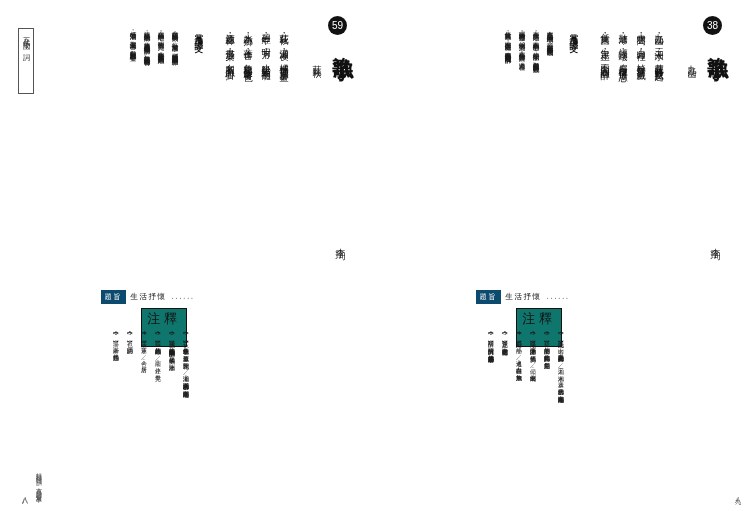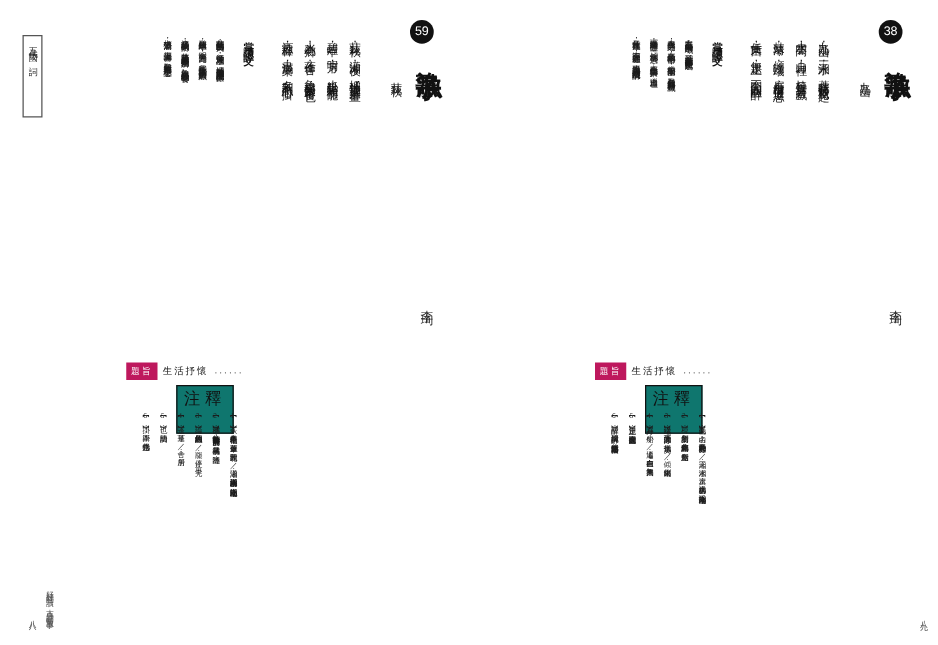--- a/index.html
+++ b/index.html
@@ -110,21 +110,21 @@
   .topic-bar {
     position: absolute;
     display: flex;
     align-items: center;
     font-size: 7.6px;
     font-family: "Liberation Serif", serif;
     color: #111;
     white-space: nowrap;
   }
   .topic-label {
-    background: #be185d;
+    background: #0c4a6e;
     color: #fff;
     font-size: 7px;
     padding: 2px 4px;
     letter-spacing: 0.25em;
     margin-right: 4px;
     margin-left: 32px;
   }
   .topic-value {
     letter-spacing: 0.2em;
     font-size: 7.6px;

